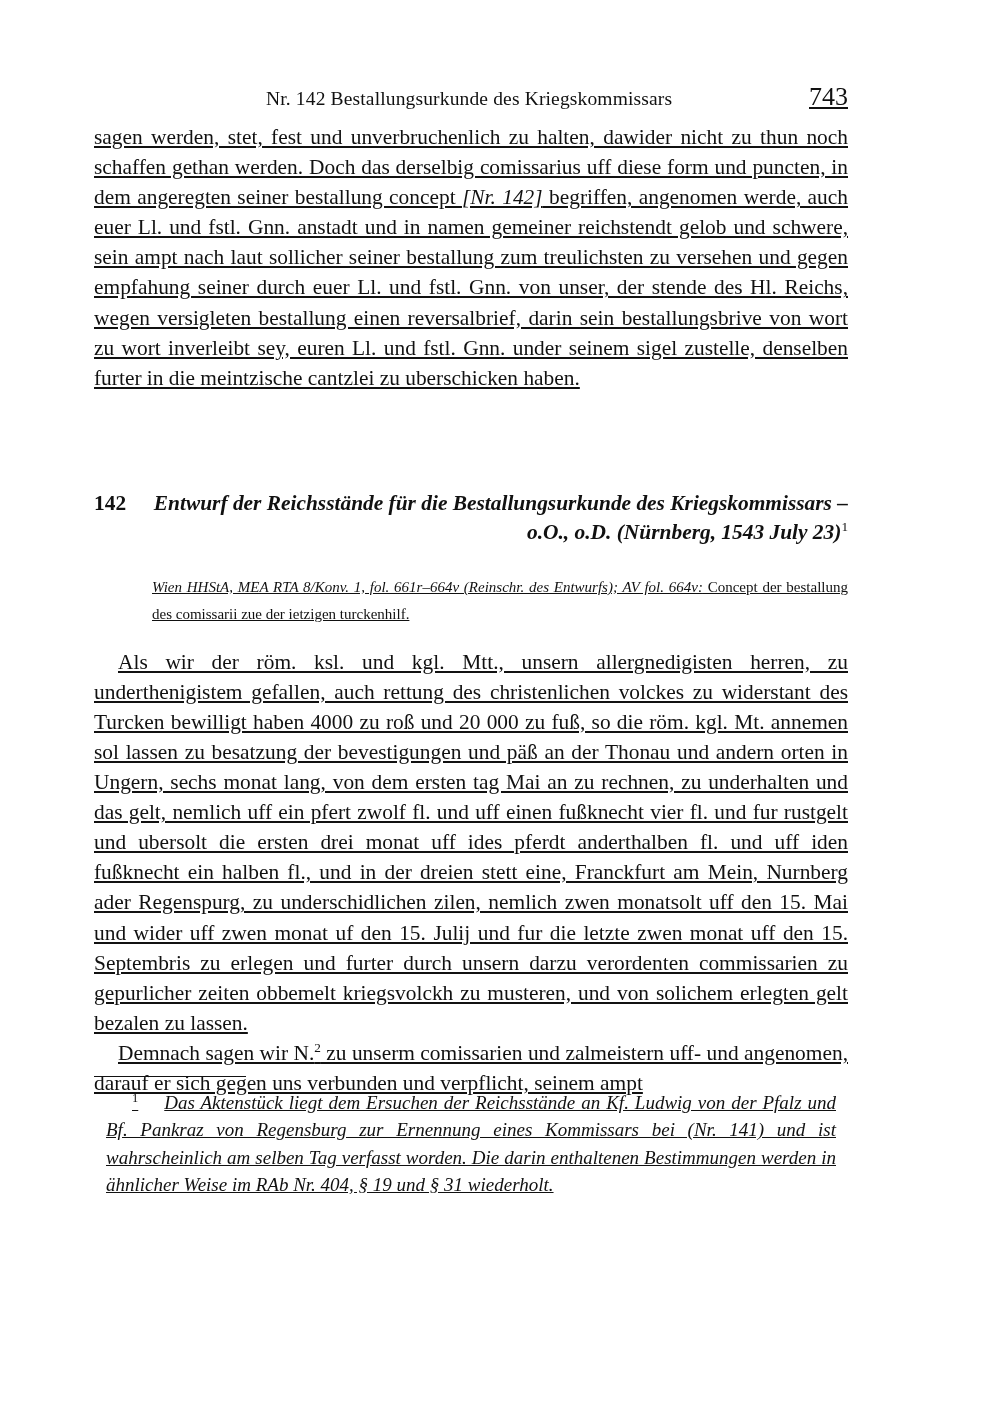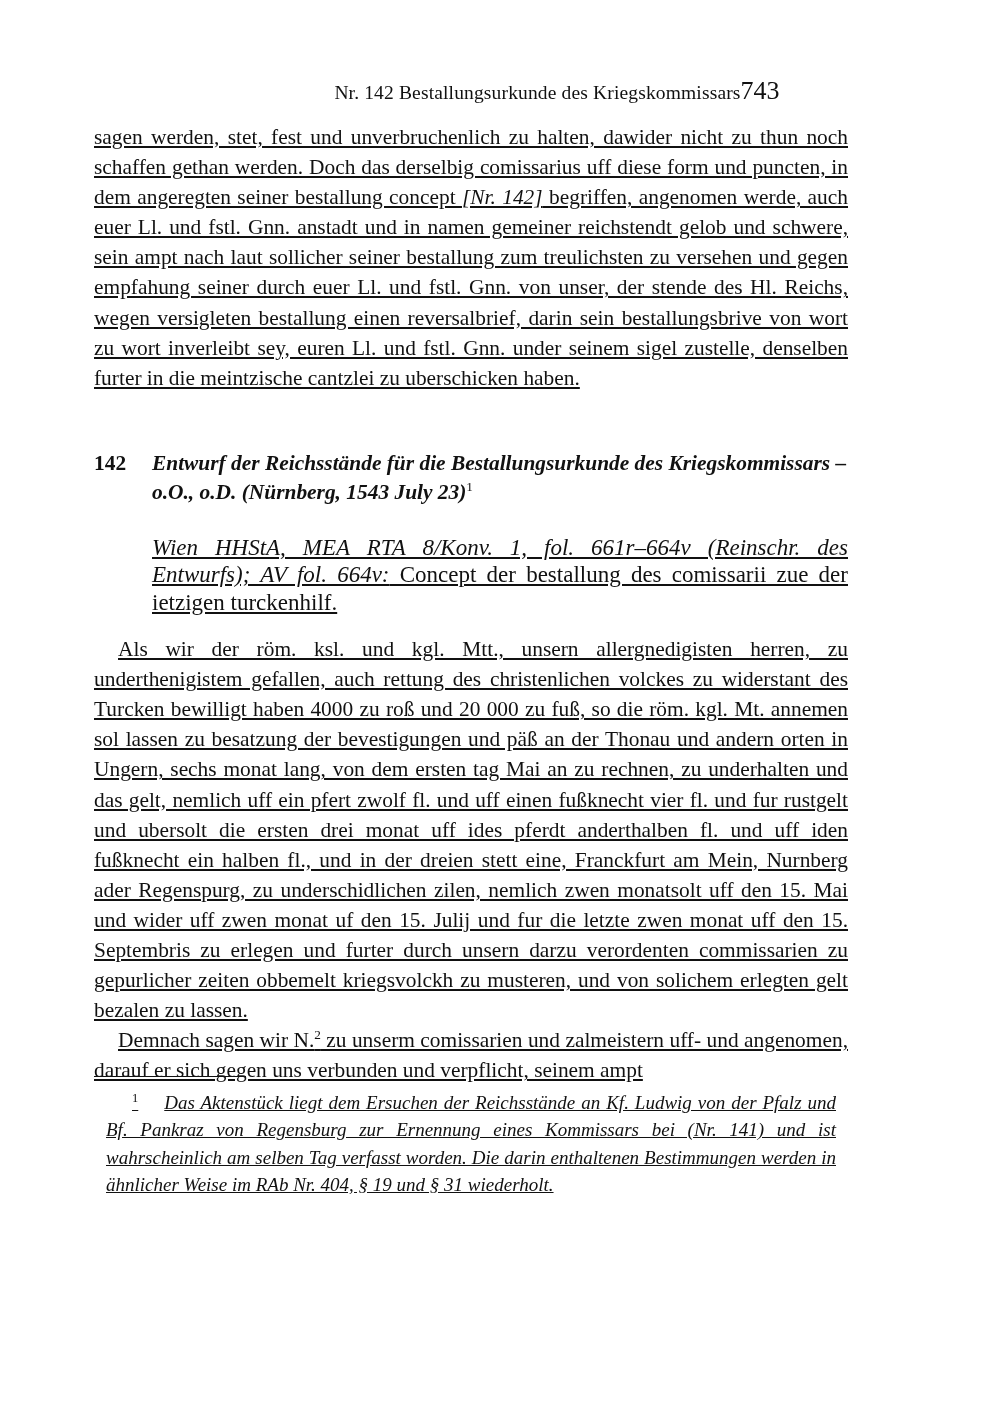--- a/index.html
+++ b/index.html
@@ -20,37 +20,38 @@
     position: absolute;
     left: 0; top: 0;
     width: 1004px;
     height: 1418px;
   }
 
   
   .runhead {
     position: absolute;
     left: 94px;
-    top: 76px;
+    top: 82px;
     width: 754px;
     height: 26px;
     display: flex;
     align-items: baseline;
-    justify-content: center;
+    justify-content: space-between;
   }
   .runhead-title {
     font-size: 19.5px;
     letter-spacing: 0.15px;
     white-space: nowrap;
     margin-left: 172px;
   }
   .runhead-folio {
     font-size: 26px;
     white-space: nowrap;
     margin-right: 0px;
+    text-decoration: underline;
   }
 
   
   .frame {
     position: absolute;
     left: 94px;
     top: 122px;
     width: 754px;
   }
 
@@ -73,21 +74,22 @@
   .gap-before-heading { height: 56px; }
 
   
   .heading {
     position: relative;
     padding-left: 58px;
     font-style: italic;
     font-weight: bold;
     font-size: 21.4px;
     line-height: 29.5px;
-    text-align: left;
+    text-align: right;
+    margin-top: 40px;
   }
   .heading .num {
     position: absolute;
     left: 0;
     top: 0;
     font-style: normal;
     font-weight: bold;
     font-size: 21.4px;
   }
   sup {
@@ -97,21 +99,21 @@
     font-style: normal;
     font-weight: normal;
   }
   .heading sup { font-weight: normal; font-style: normal; }
 
   
   .srcgap { height: 26px; }
   .source {
     margin-left: 58px;
     width: 696px;
-    font-size: 23px;
+    font-size: 15px;
     line-height: 27.4px;
     text-align: justify;
   }
   .source .shelf { font-style: italic; }
 
   .aftersrc { height: 18px; }
 
   
   .footnotes {
     position: absolute;

